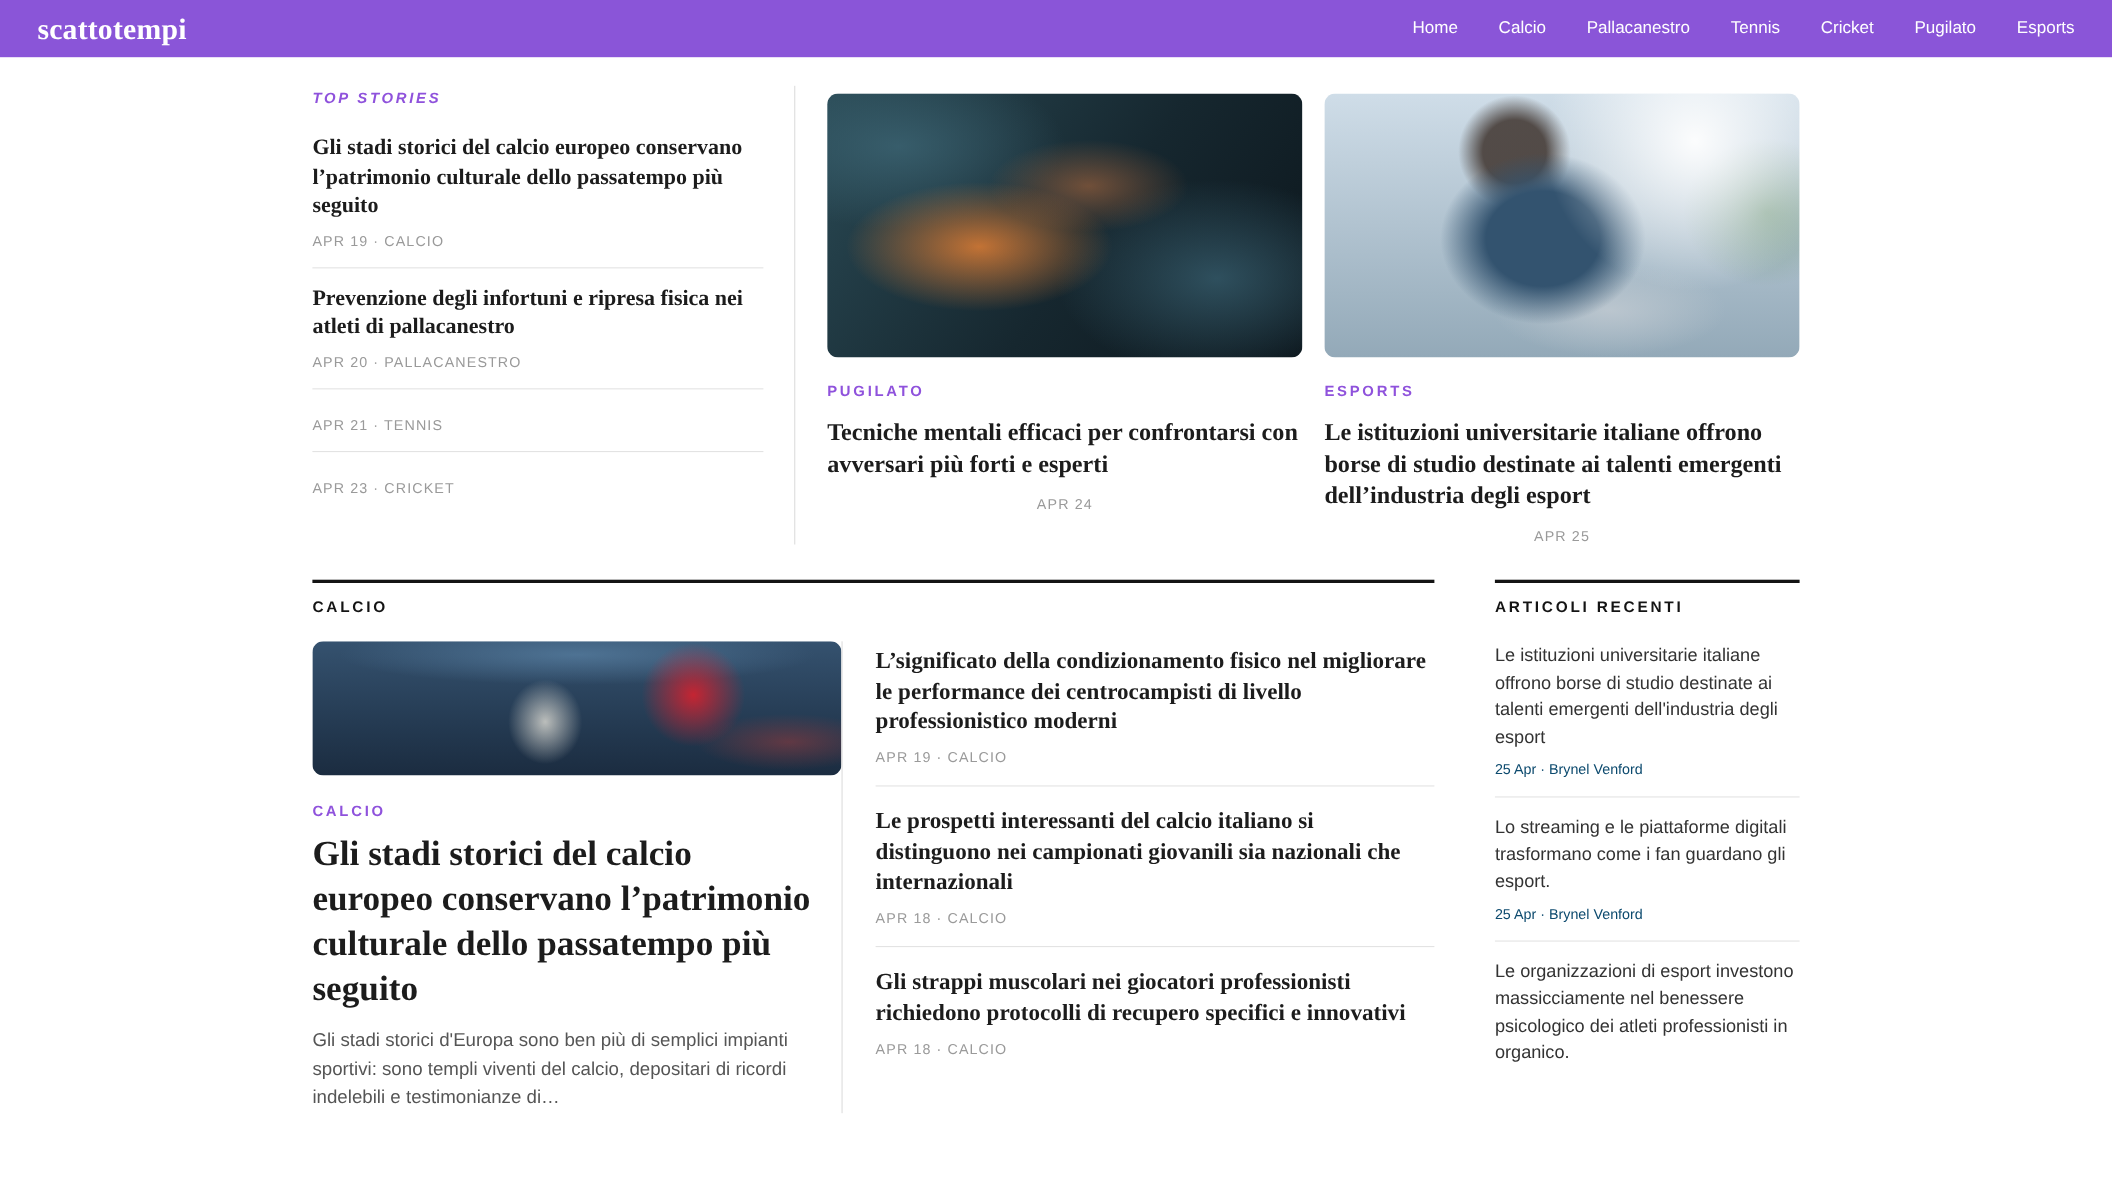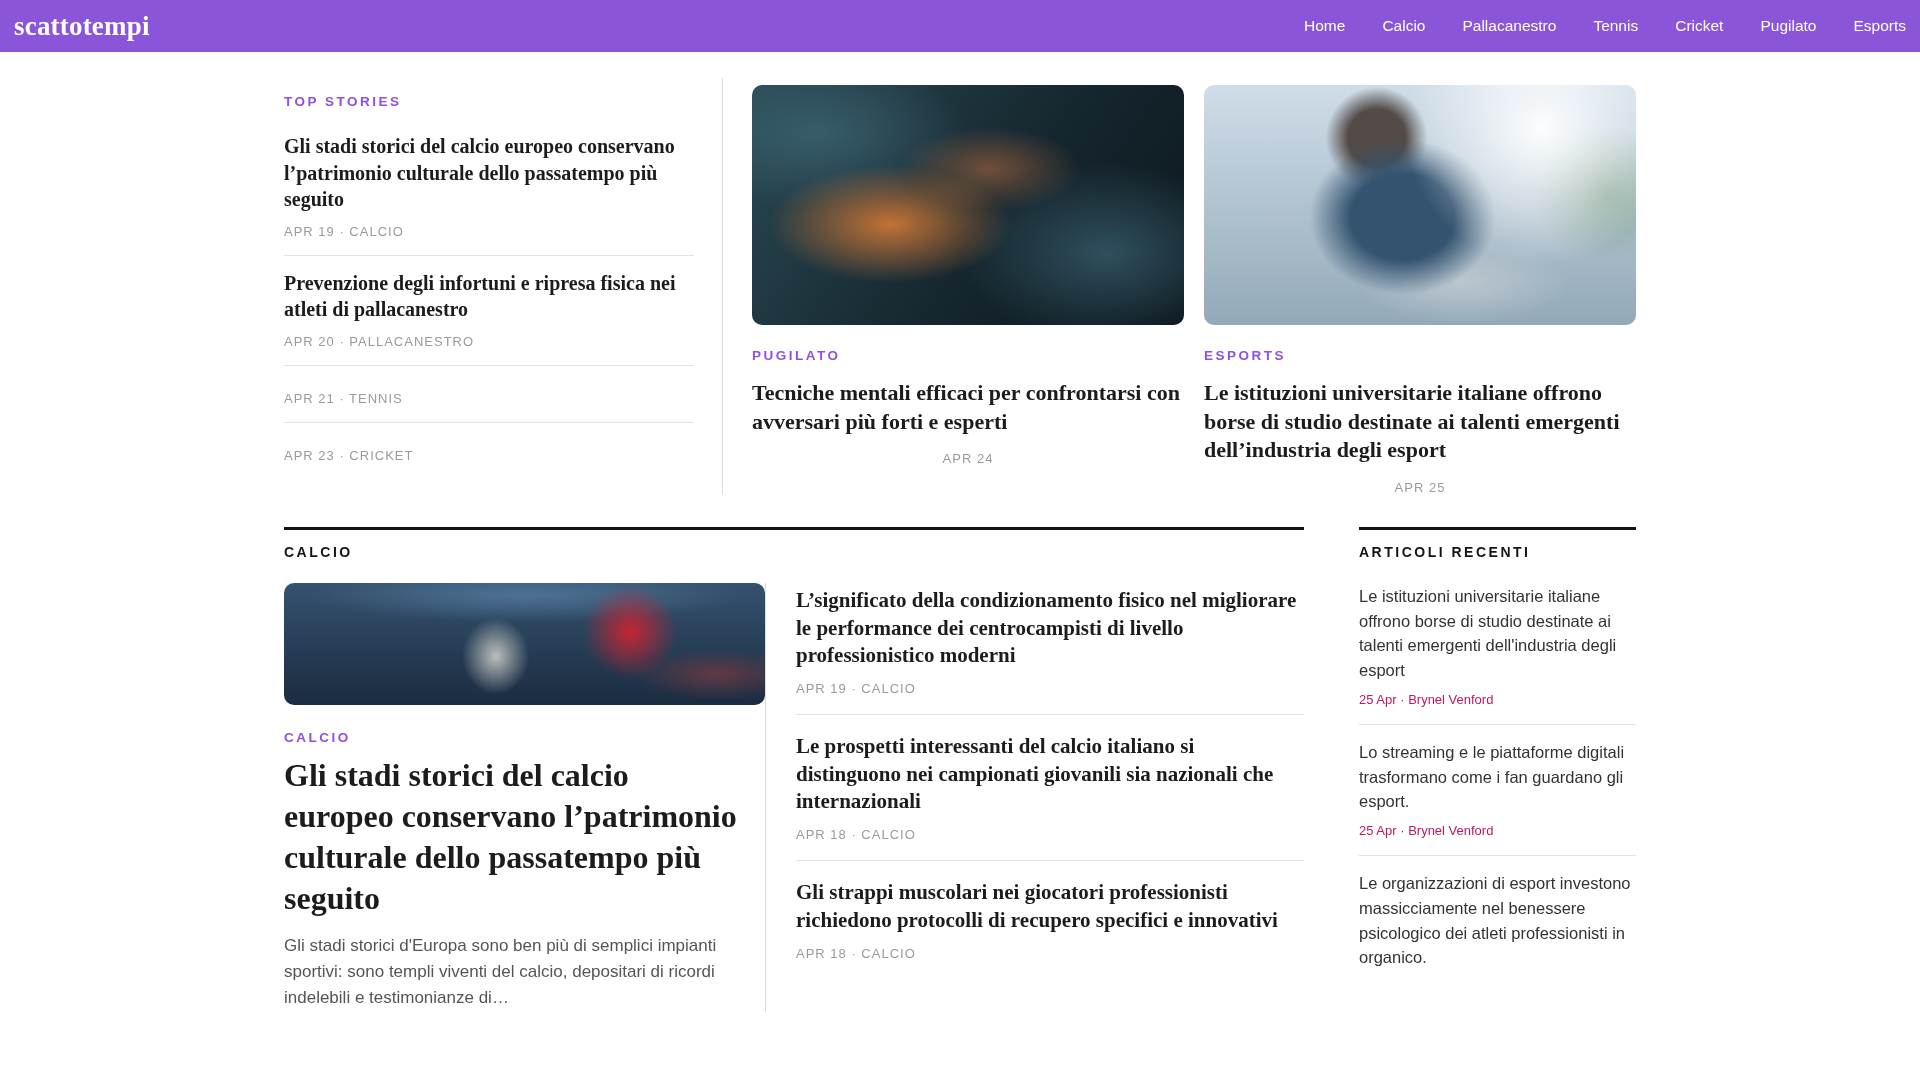--- a/index.html
+++ b/index.html
@@ -1,38 +1,38 @@
 <!DOCTYPE html>
 <html><head>
 <meta charset="utf-8">
 <style>
   * { margin:0; padding:0; box-sizing:border-box; }
   html,body { width:1920px; height:1080px; overflow:hidden; background:#ffffff;
               font-family:"Liberation Sans", sans-serif; }
 
   
   .site-header { height:52px; background:#8a55d8; display:flex; align-items:center;
-                 justify-content:space-between; padding:0 14px; }
+                 justify-content:space-between; padding:0 34px; }
   .brand { color:#fff; font-family:"Liberation Serif", serif; font-weight:bold;
            font-size:27px; letter-spacing:.2px; cursor:pointer; }
   .nav { display:flex; gap:37px;margin-left:41px; }
   .nav a { color:#fff; font-size:15.5px; text-decoration:none; cursor:pointer; }
 
   
   .page { width:1352px; margin:0 auto; padding-top:26px; }
 
   
   .kicker { color:#8f52dc; font-size:13.5px; font-weight:bold; letter-spacing:2.5px; }
   .meta   { color:#9a9a9a; font-size:13px; letter-spacing:1px; text-transform:uppercase; }
   .serif-title { font-family:"Liberation Serif", serif; font-weight:bold; color:#1c1c1c; }
 
   
   .top-zone { display:flex; }
   .top-stories { width:440px; padding-right:28px; border-right:1px solid #ddd; }
-  .top-stories .kicker { display:block; margin:16px 0 10px; }
+  .top-stories .kicker { display:block; margin:4px 0 10px;font-style:italic; }
   .ts-item { padding:14px 0 16px; border-bottom:1px solid #e3e3e3; cursor:pointer; }
   .ts-item:last-child { border-bottom:none; }
   .ts-item .serif-title { font-size:20px; line-height:1.33; }
   .ts-item .meta { display:block; margin-top:11px; }
 
   .featured-cards { display:flex; gap:20px; padding-left:29px; flex:1; }
   .card { width:432px; cursor:pointer; }
   .card-img { width:100%; height:240px; border-radius:10px; margin-top:7px; }
   .img-boxer {
     background:
@@ -83,21 +83,21 @@
   .cl-item + .cl-item { padding-top:18px; }
   .cl-item:last-child { border-bottom:none; }
   .cl-item .serif-title { font-size:21px; line-height:1.32; }
   .cl-item .meta { display:block; margin-top:11px; }
 
   
   .sb-item { padding:15px 0 17px; border-bottom:1px solid #e3e3e3; cursor:pointer; }
   .sb-item:first-of-type { padding-top:23px; }
   .sb-item:last-child { border-bottom:none; }
   .sb-title { color:#333; font-size:16.5px; line-height:1.5; }
-  .sb-meta { display:block; color:#be185d; font-size:13px; margin-top:9px; }
+  .sb-meta { display:block; color:#0c4a6e; font-size:13px; margin-top:9px; }
 </style>
 </head>
 <body>
 
 <header class="site-header">
   <div class="brand">scattotempi</div>
   <nav class="nav">
     <a>Home</a>
     <a>Calcio</a>
     <a>Pallacanestro</a>

